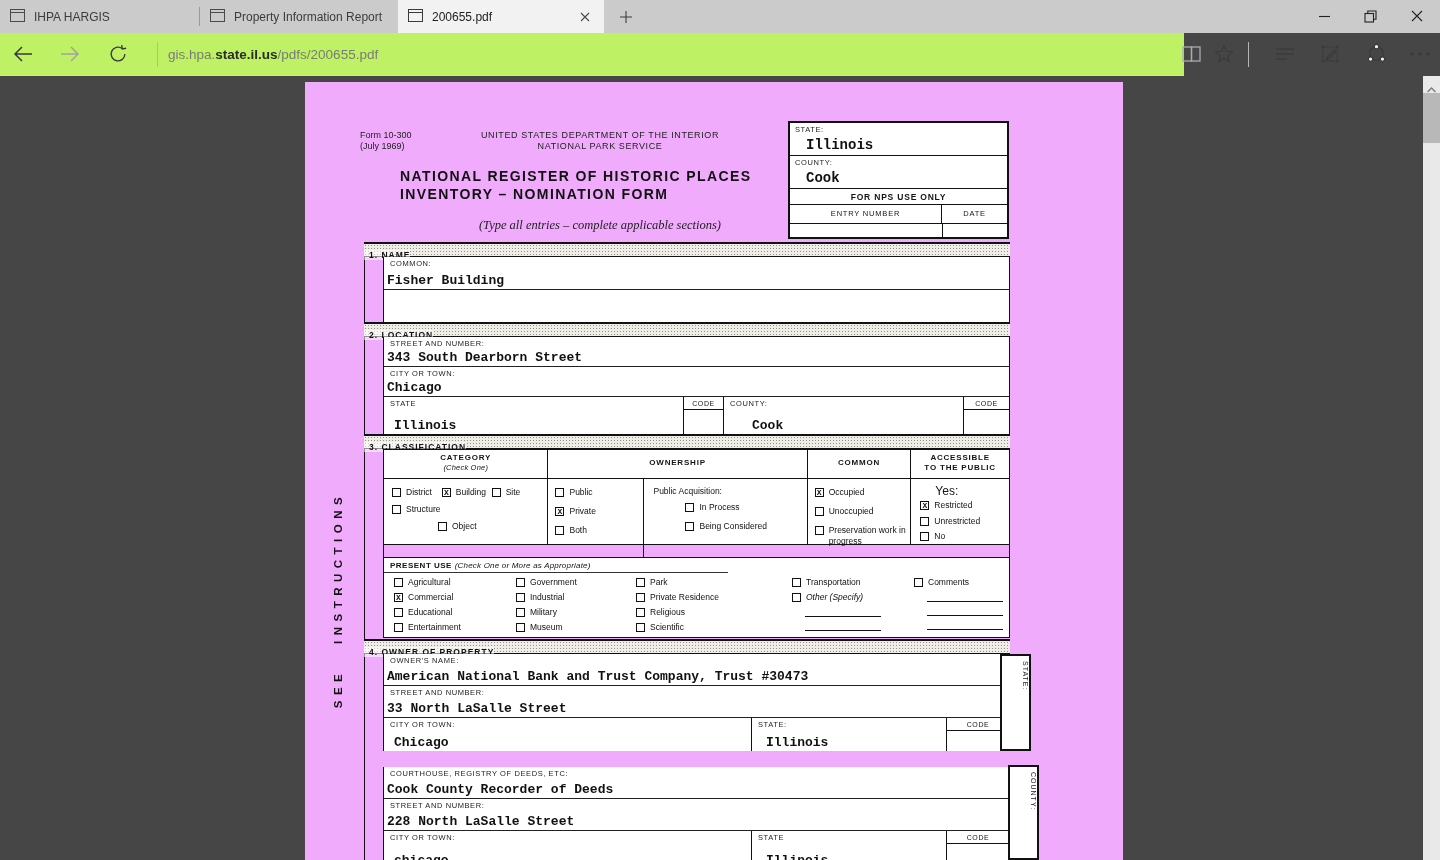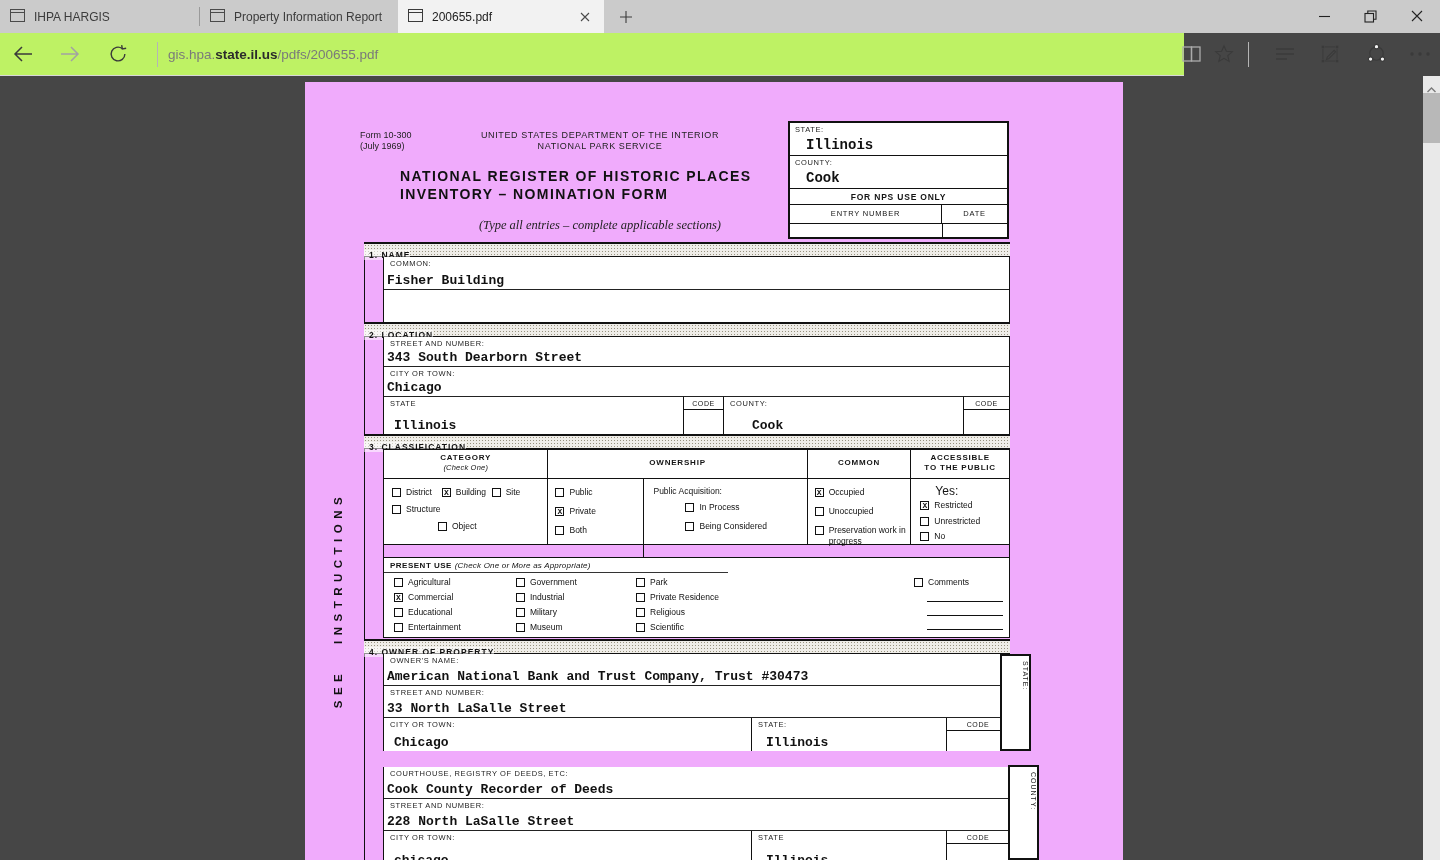--- a/index.html
+++ b/index.html
@@ -446,20 +446,32 @@
           </div>
           <div class="ck-row">
             <span class="ckbox"></span>
             <span class="ck-label">Military</span>
           </div>
           <div class="ck-row">
             <span class="ckbox"></span>
             <span class="ck-label">Museum</span>
           </div>
         </div>
+      <div class="pu-col" style="left:408px;width:115px;">
+          <div class="ck-row">
+            <span class="ckbox"></span>
+            <span class="ck-label">Transportation</span>
+          </div>
+          <div class="ck-row">
+            <span class="ckbox"></span>
+            <span class="ck-label it">Other (Specify)</span>
+          </div>
+          <div class="blank-line"></div>
+          <div class="blank-line"></div>
+        </div>
       <div class="pu-col" style="left:530px;width:92px;">
           <div class="ck-row">
             <span class="ckbox"></span>
             <span class="ck-label">Comments</span>
           </div>
           <div class="blank-line"></div>
           <div class="blank-line"></div>
           <div class="blank-line"></div>
         </div>
     </div>

